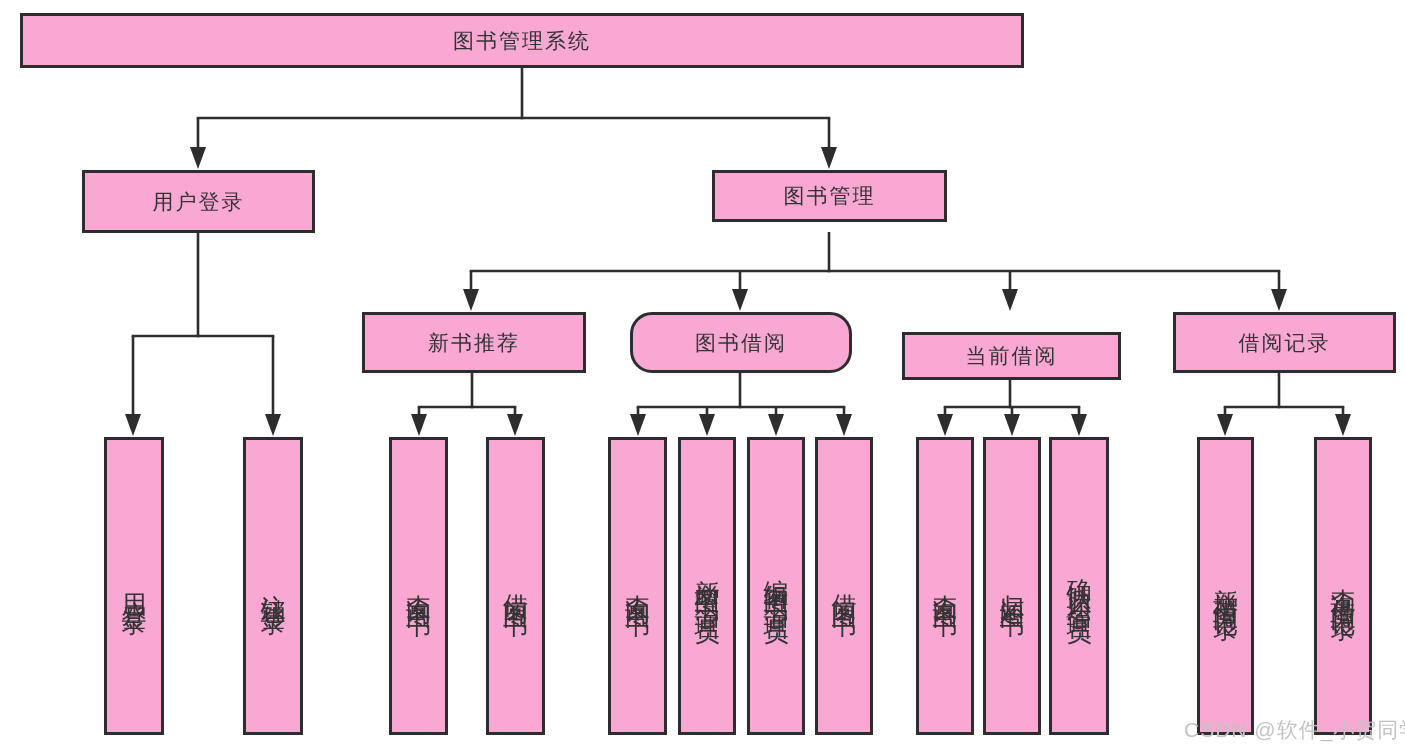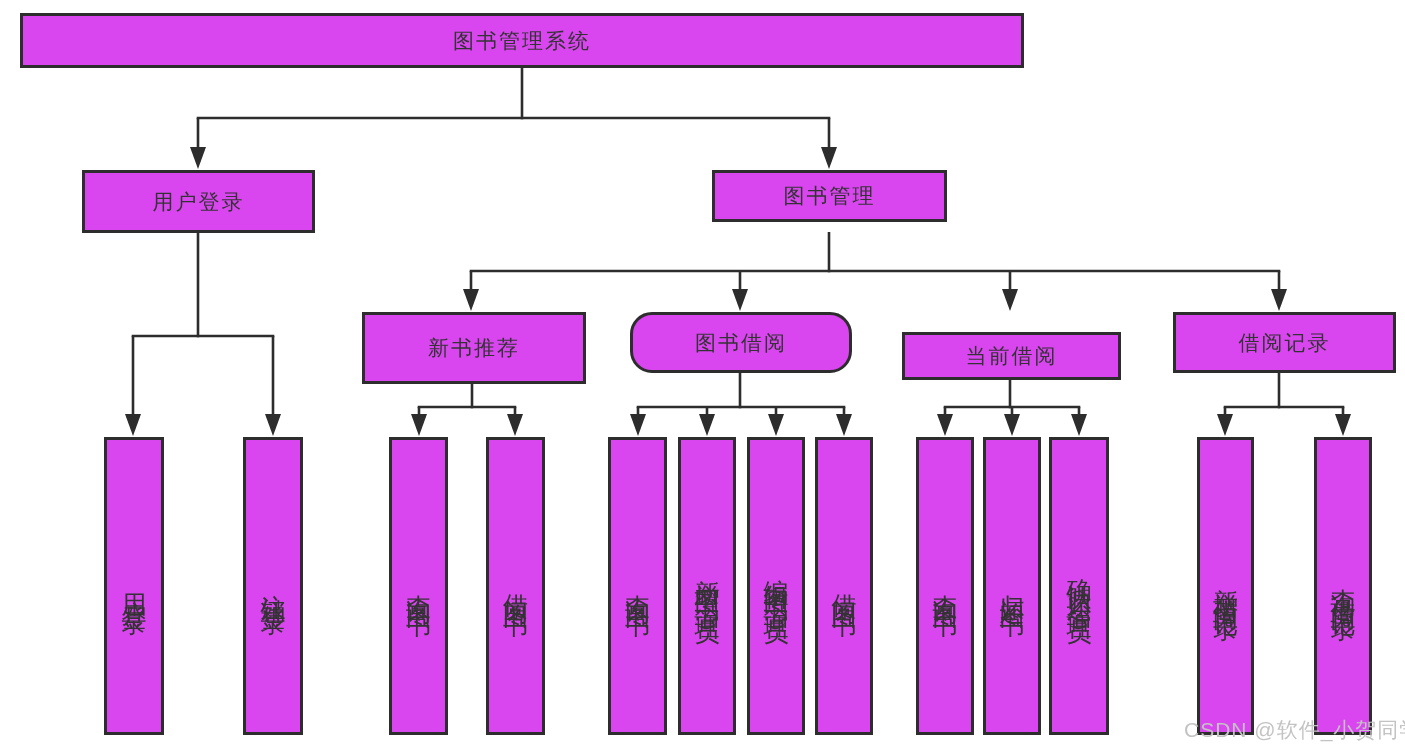--- a/index.html
+++ b/index.html
@@ -24,21 +24,21 @@
   .connectors {
     position: absolute;
     left: 0; top: 0;
     width: 1405px; height: 747px;
     pointer-events: none;
   }
   .connectors line { stroke: var(--line); stroke-width: 2.6; }
   .connectors polygon { fill: var(--line); }
   .box {
     position: absolute;
-    background: #d946ef;
+    background: #f9a8d4;
     border: 3px solid var(--box_border);
     color: var(--text);
     display: flex;
     align-items: center;
     justify-content: center;
   }
   .box.h {
     font-size: 21px;
     letter-spacing: 2px;
     white-space: nowrap;
@@ -140,21 +140,21 @@
       <line x1="1343" y1="407" x2="1343" y2="422"></line>
       <polygon points="1343,436 1335,414 1351,414"></polygon>
     </g>
   </svg>
 
   <div class="box h" style="left:20px; top:13px; width:1004px; height:55px;">图书管理系统</div>
 
   <div class="box h" style="left:82px; top:170px; width:233px; height:63px;">用户登录</div>
   <div class="box h" style="left:712px; top:170px; width:235px; height:52px;">图书管理</div>
 
-  <div class="box h" style="left:362px; top:312px; width:224px; height:72px;">新书推荐</div>
+  <div class="box h" style="left:362px; top:312px; width:224px; height:61px;">新书推荐</div>
   <div class="box h" style="left:630px; top:312px; width:222px; height:61px;border-radius:22px;">图书借阅</div>
   <div class="box h" style="left:902px; top:312px; width:219px; height:48px;margin-top:20px;">当前借阅</div>
   <div class="box h" style="left:1173px; top:312px; width:223px; height:61px;">借阅记录</div>
 
   <div class="box v" style="left:104px; top:437px; width:60px; height:298px;">用户登录</div>
   <div class="box v" style="left:243px; top:437px; width:60px; height:298px;">注销登录</div>
 
   <div class="box v" style="left:389px; top:437px; width:59px; height:298px;">查询图书</div>
   <div class="box v" style="left:486px; top:437px; width:59px; height:298px;">借阅图书</div>
 

